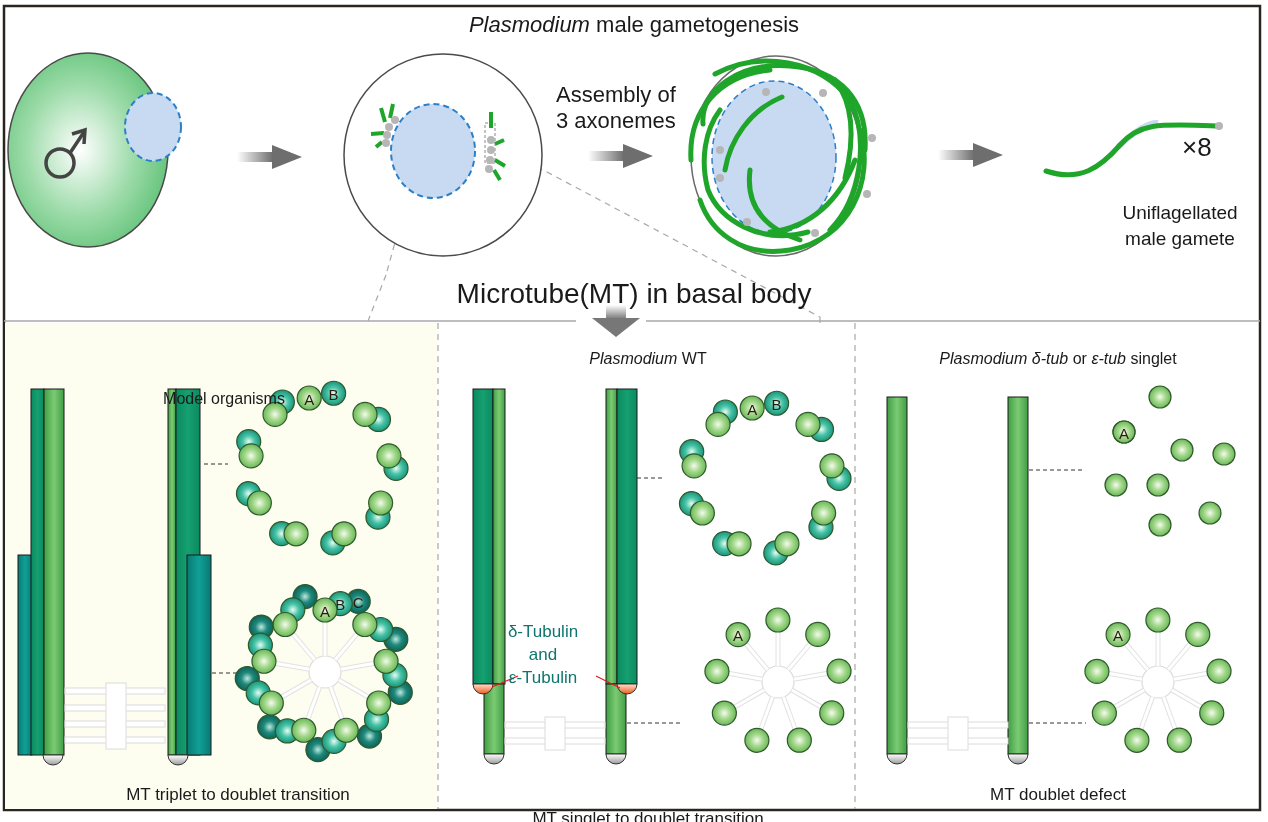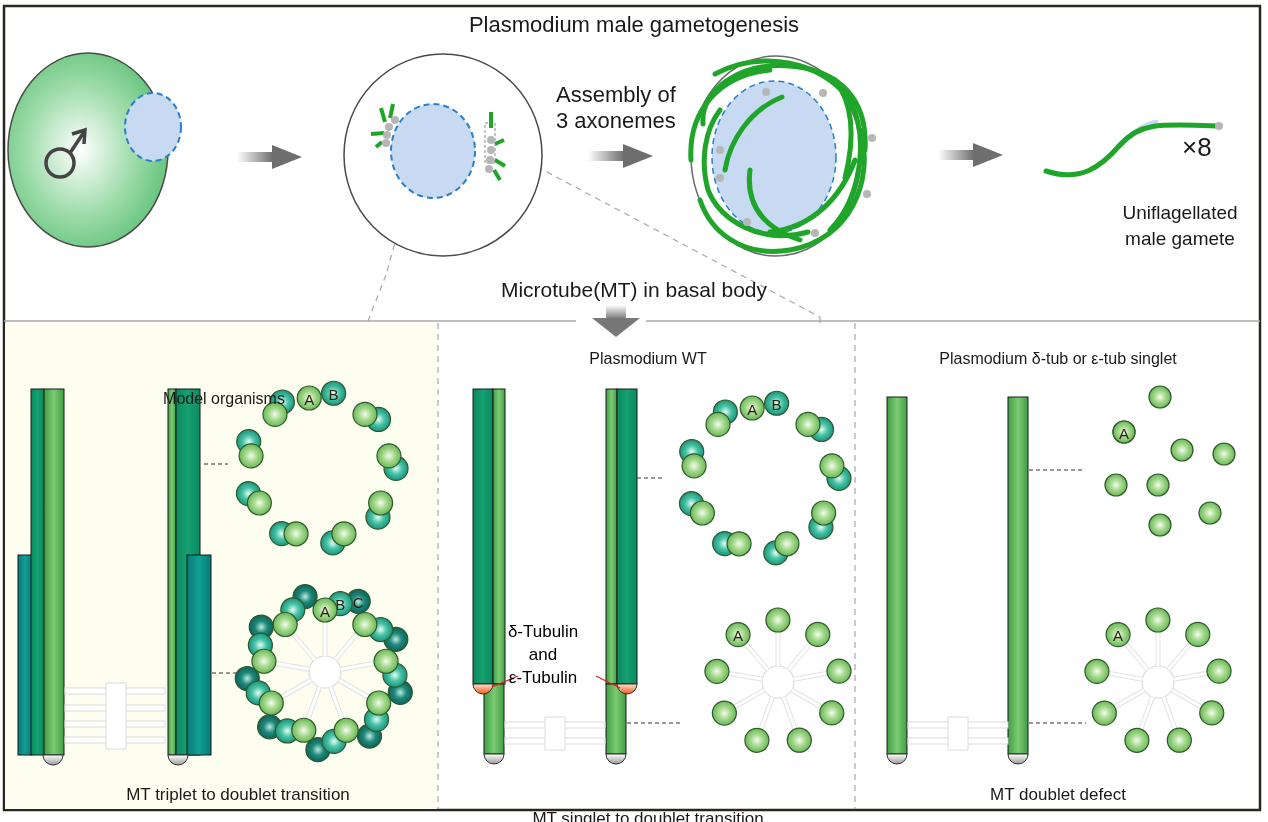--- a/index.html
+++ b/index.html
@@ -1,33 +1,33 @@
 <!DOCTYPE html>
 <html><head>
 <meta charset="utf-8">
 <style>
   html,body{margin:0;padding:0;background:#ffffff;}
   body{width:1268px;height:822px;position:relative;overflow:hidden;font-family:"Liberation Sans",sans-serif;color:#1a1a1a;}
   #fig{position:absolute;left:0;top:0;width:1268px;height:822px;}
   .lbl{position:absolute;font-family:"Liberation Sans",sans-serif;white-space:nowrap;}
   .title{left:0;width:1268px;top:12px;text-align:center;font-size:22px;}
-  .it{}
+  .it{font-style:italic;}
   .assembly{left:556px;top:82px;font-size:22px;line-height:26px;}
   .gamete{left:1120px;top:200px;font-size:19px;line-height:26px;text-align:center;width:140px;margin-left:-10px;}
   .times8{left:1182px;top:132px;font-size:26px;}
-  .mtlabel{left:0;width:1268px;top:278px;text-align:center;font-size:21px;}
+  .mtlabel{left:0;width:1268px;top:278px;text-align:center;font-size:28px;}
   .ptitle{font-size:16px;text-align:center;}
   .p1t{left:14px;width:420px;top:350px;margin-top:40px;}
   .p2t{left:440px;width:416px;top:350px;}
   .p3t{left:856px;width:404px;top:350px;}
   .pfoot{font-size:17px;text-align:center;top:785px;}
   .p1f{left:28px;width:420px;}
   .p2f{left:440px;width:416px;margin-top:24px;}
   .p3f{left:856px;width:404px;}
-  .tub{left:488px;top:620px;font-size:17px;color:#000000;text-align:center;line-height:23px;width:110px;}
+  .tub{left:488px;top:620px;font-size:17px;color:#0f766e;text-align:center;line-height:23px;width:110px;}
   .letter{font-family:"Liberation Sans",sans-serif;font-size:15px;fill:#2a1a10;text-anchor:middle;dominant-baseline:central;}
 </style>
 </head>
 <body>
 
 <svg id="fig" width="1268" height="822" viewBox="0 0 1268 822" xmlns="http://www.w3.org/2000/svg">
   <defs>
     <radialGradient id="cellGrad" cx="0.45" cy="0.5" r="0.6">
       <stop offset="0" stop-color="#ffffff"></stop>
       <stop offset="0.55" stop-color="#9fdcab"></stop>

